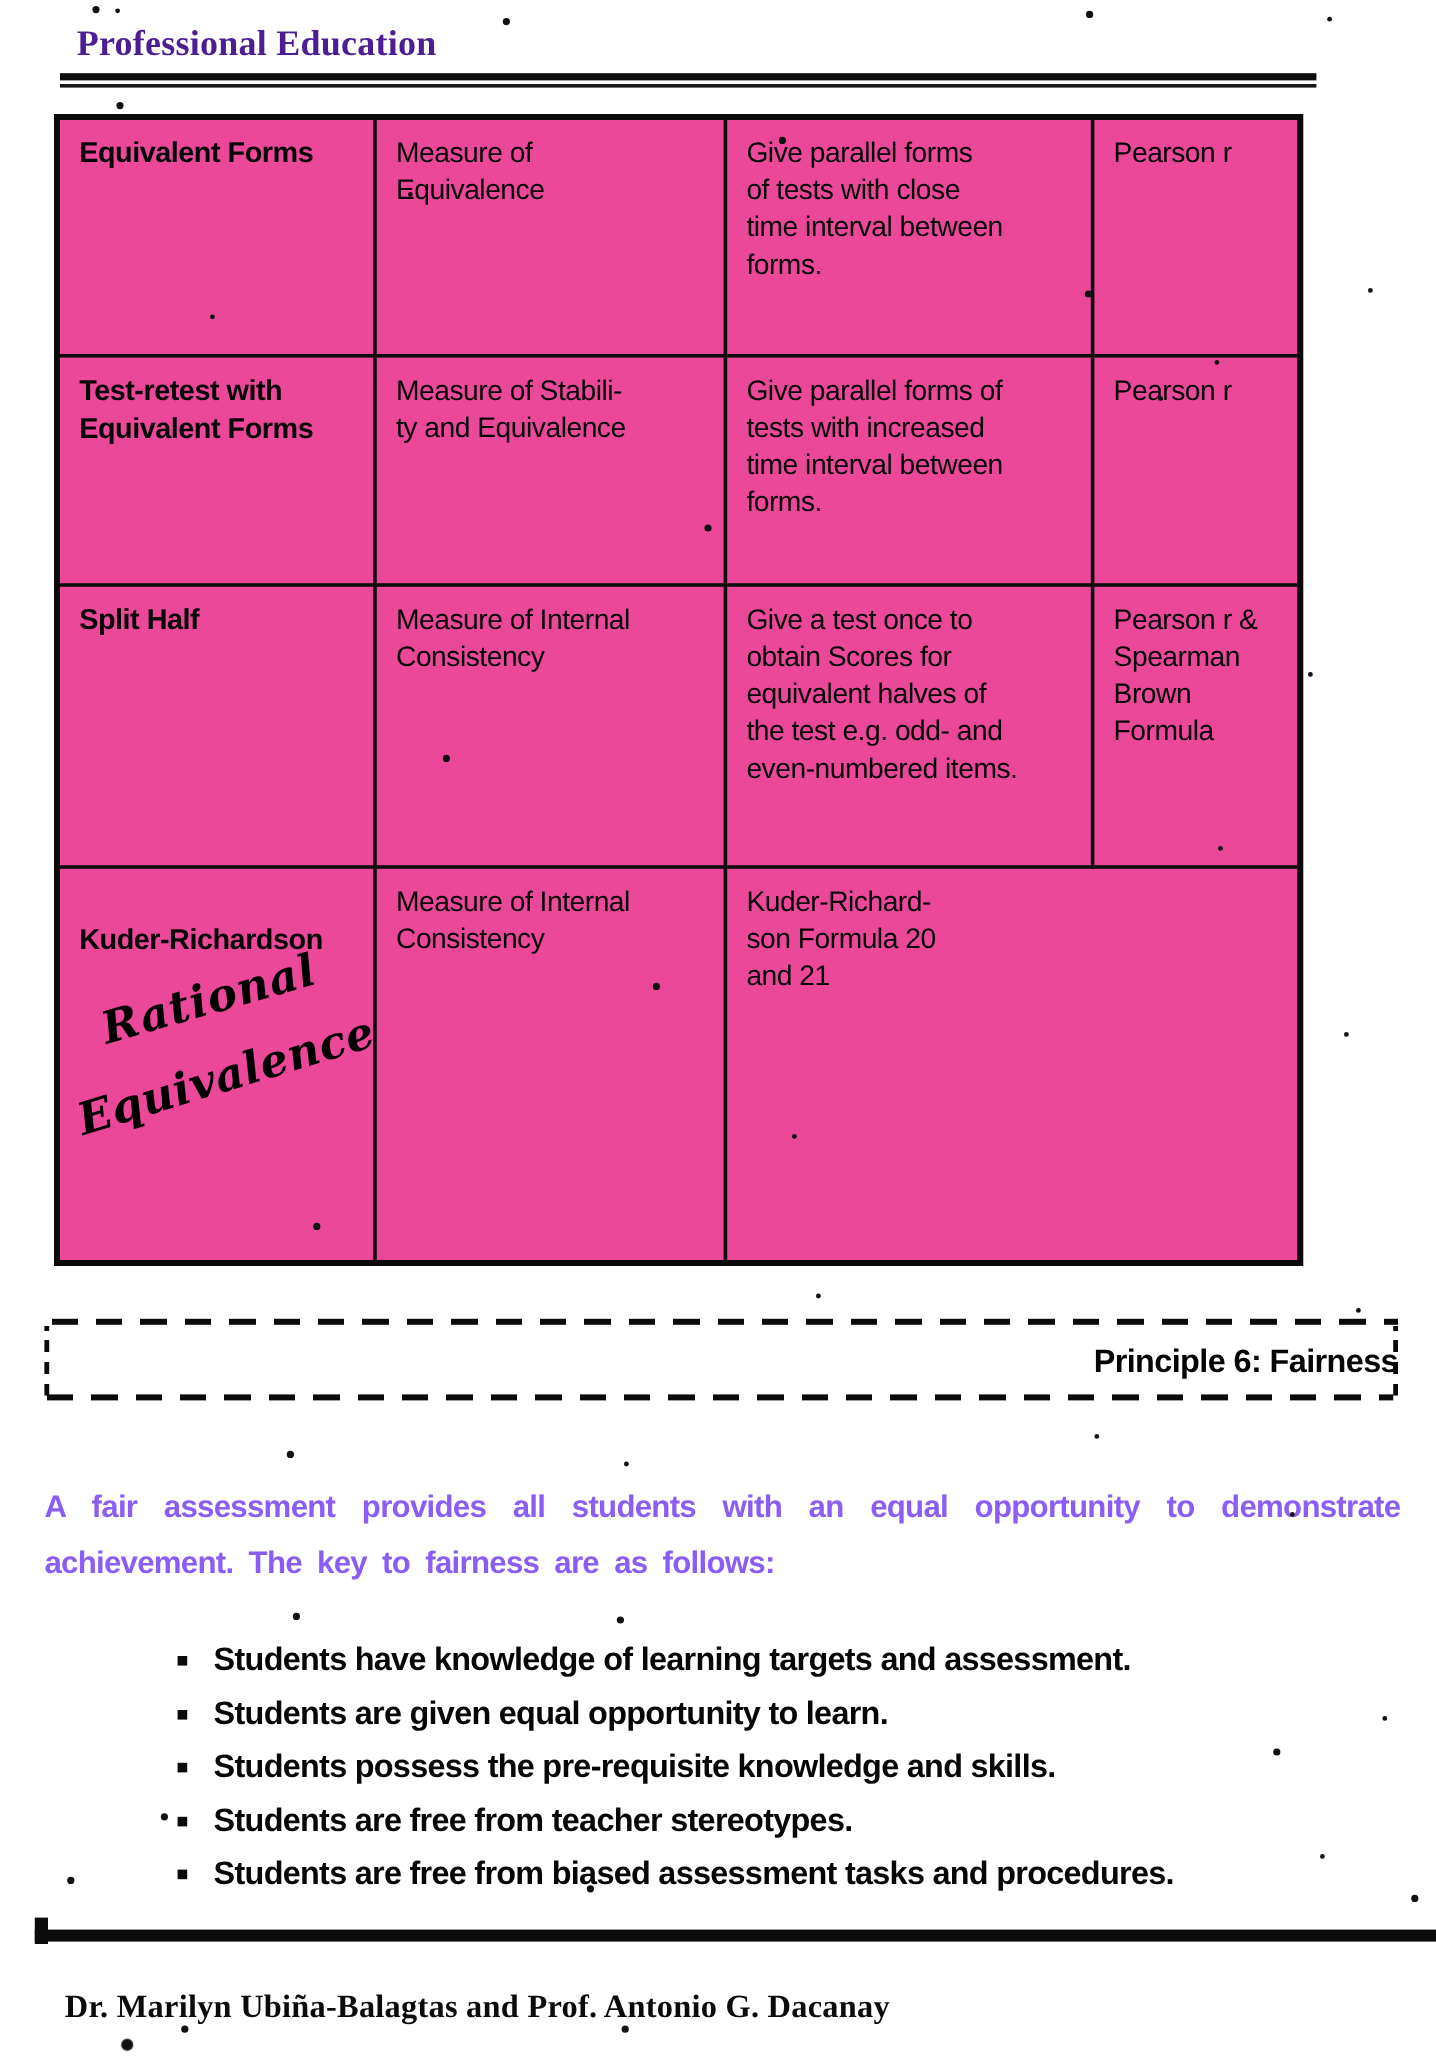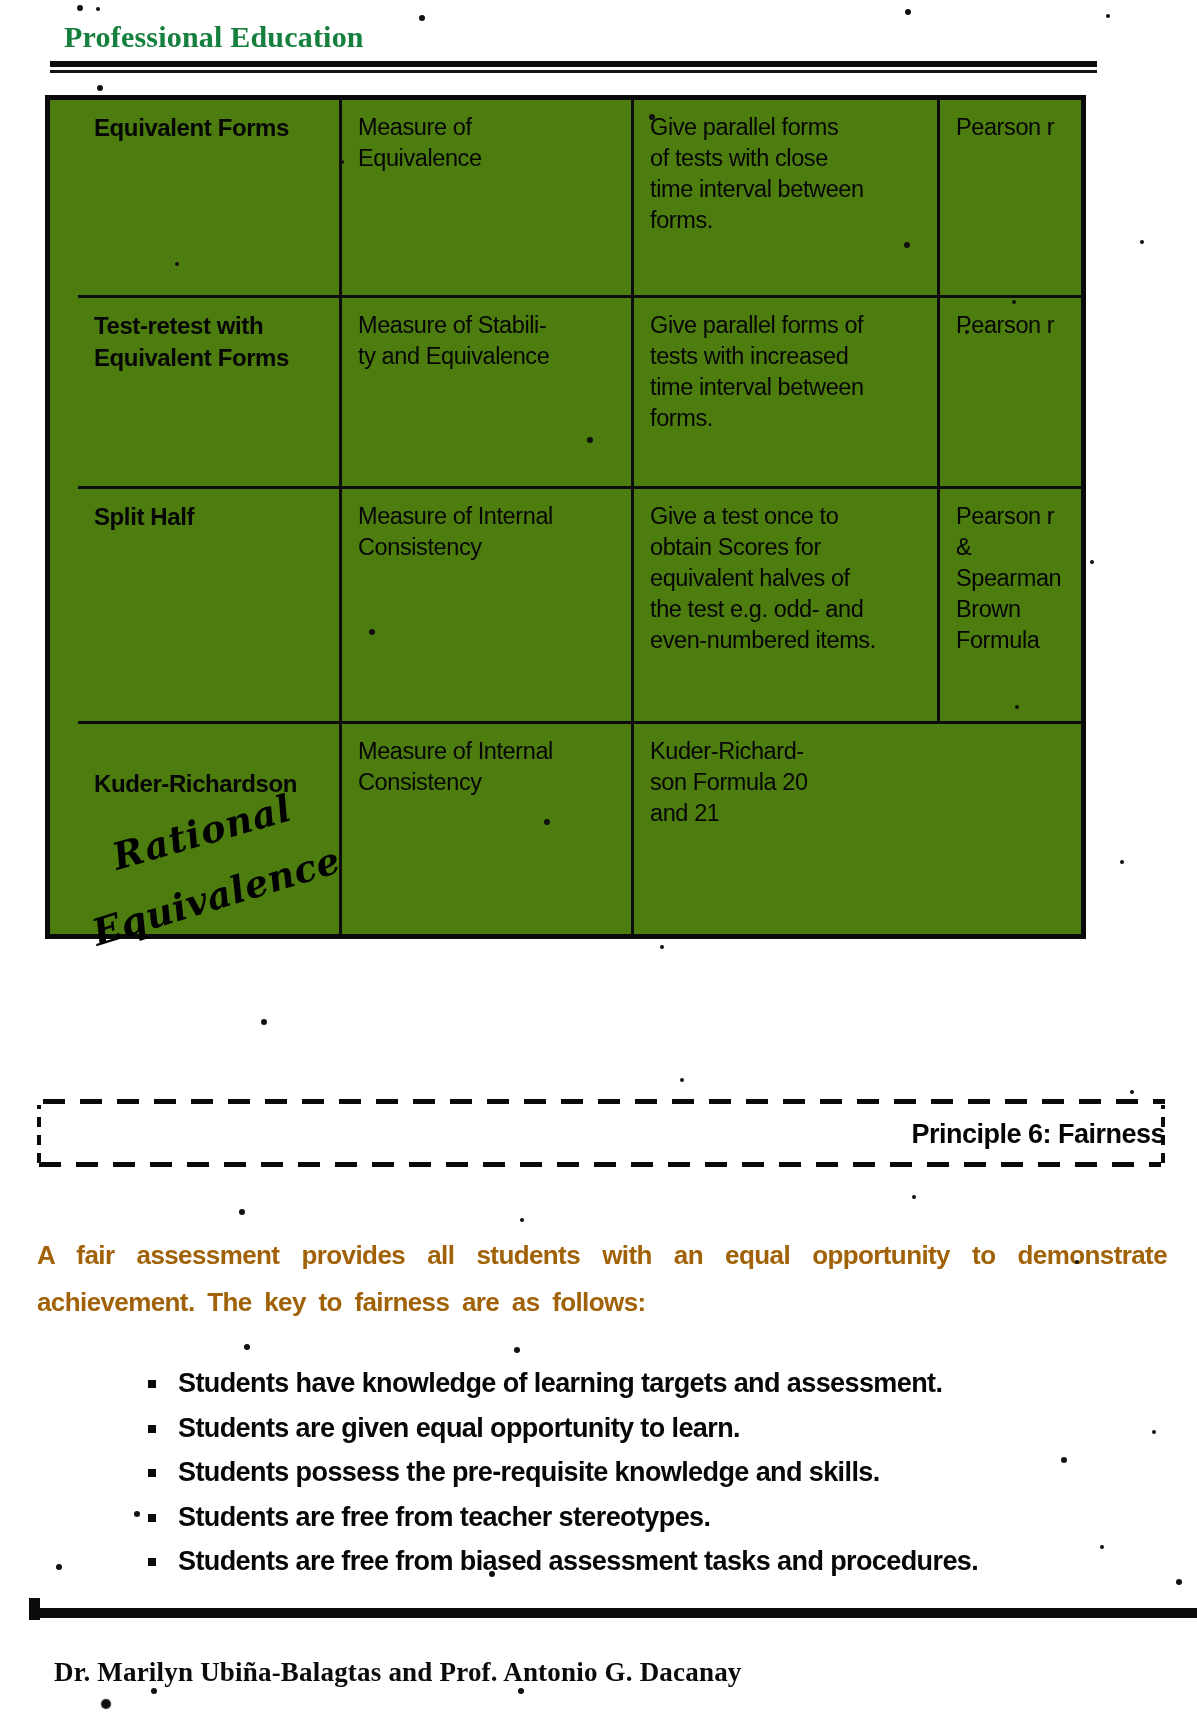--- a/index.html
+++ b/index.html
@@ -9,35 +9,34 @@
     background:#ffffff;
     color:#0a0a0a;
     font-family:"Liberation Sans", sans-serif;
     overflow:hidden;
   }
   
   .header-title {
     position:absolute; left:64px; top:20px;
     font-family:"Liberation Serif", serif;
     font-weight:bold; font-size:30px; letter-spacing:0.2px;
-    color:#15803d;
+    color:#4c1d95;
   }
   .rule-a { position:absolute; left:50px; top:61px; width:1047px; height:6px; background:#0d0d0d; }
   .rule-b { position:absolute; left:50px; top:70px; width:1047px; height:3px; background:#161616; }
 
   
   .rel-table {
     position:absolute; left:45px; top:95px;
-    width:1041px; height:844px;
+    width:1041px; height:960px;
     border:5px solid #0a0a0a;
     display:grid;
     grid-template-columns:264px 292px 306px 1fr;
     grid-template-rows:198px 191px 235px 1fr;
-    background:#4d7c0f;
-    padding-left:28px;
+    background:#ec4899;
   }
   .cell {
     border-right:3px solid #0d0d0d;
     border-bottom:3px solid #0d0d0d;
     padding:12px 10px 6px 16px;
     font-size:23.5px; line-height:1.32;
     letter-spacing:-0.4px;
     white-space:pre-line;
     position:relative;
     color:#060606;
@@ -78,21 +77,21 @@
     font-weight:bold; font-size:27px; letter-spacing:-0.5px;
     color:#050505;
   }
 
   
   .fairness-intro {
     position:absolute; left:37px; top:1232px; width:1130px;
     font-weight:bold; font-size:26px; line-height:1.8;
     letter-spacing:-0.6px; word-spacing:6px;
     text-align:justify; white-space:normal;
-    color:#a16207;
+    color:#8b5cf6;
   }
   .fairness-list { position:absolute; left:148px; top:1368px; width:980px; }
   .fair-item {
     display:flex; align-items:flex-start;
     margin-bottom:13.5px;
     font-weight:bold; font-size:27px; letter-spacing:-0.6px;
     color:#070707;
   }
   .bullet-marker {
     width:8px; height:8px; background:#0a0a0a;

